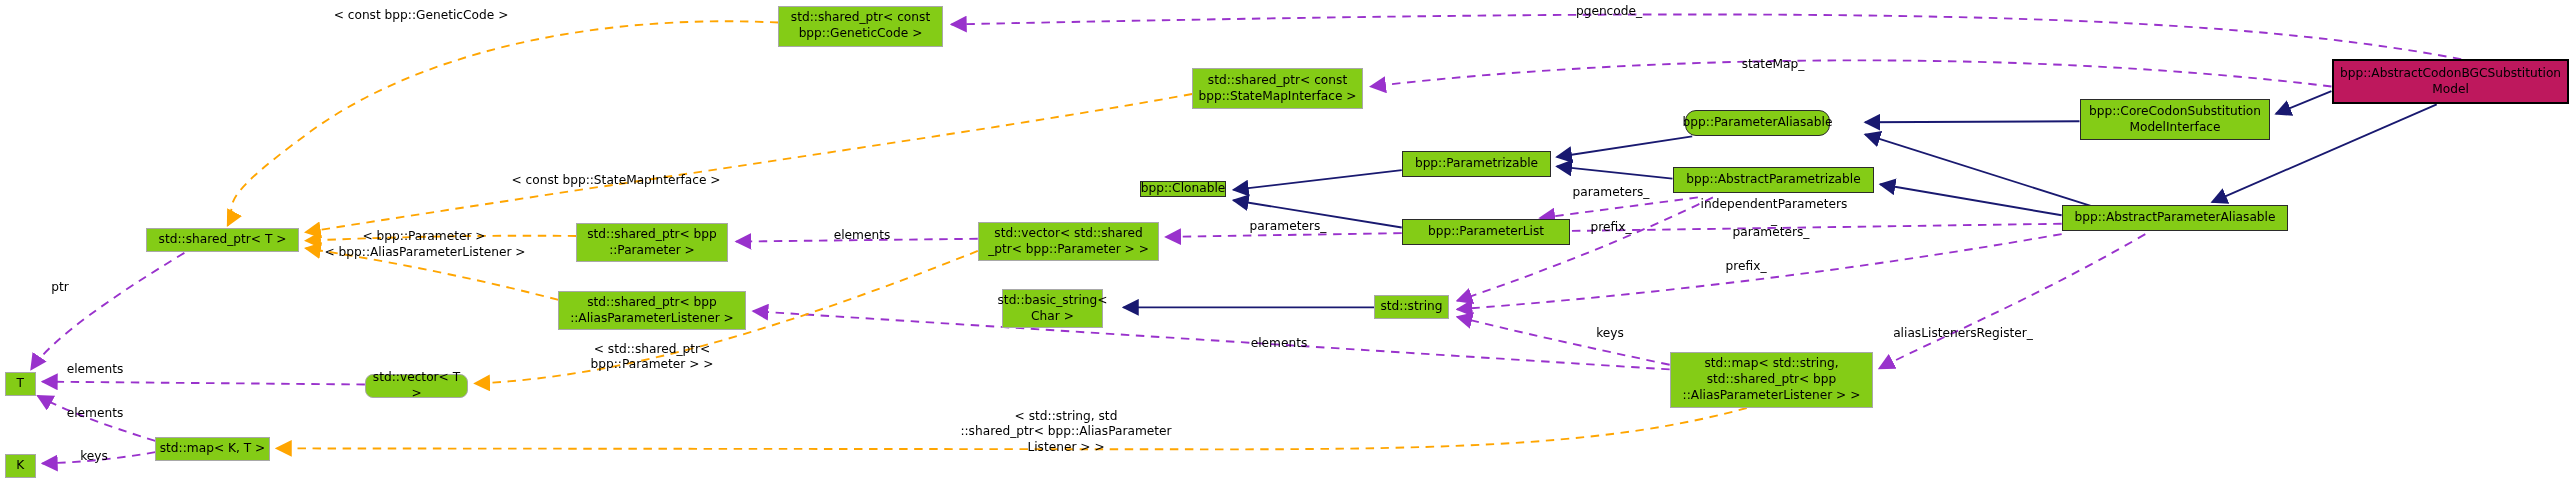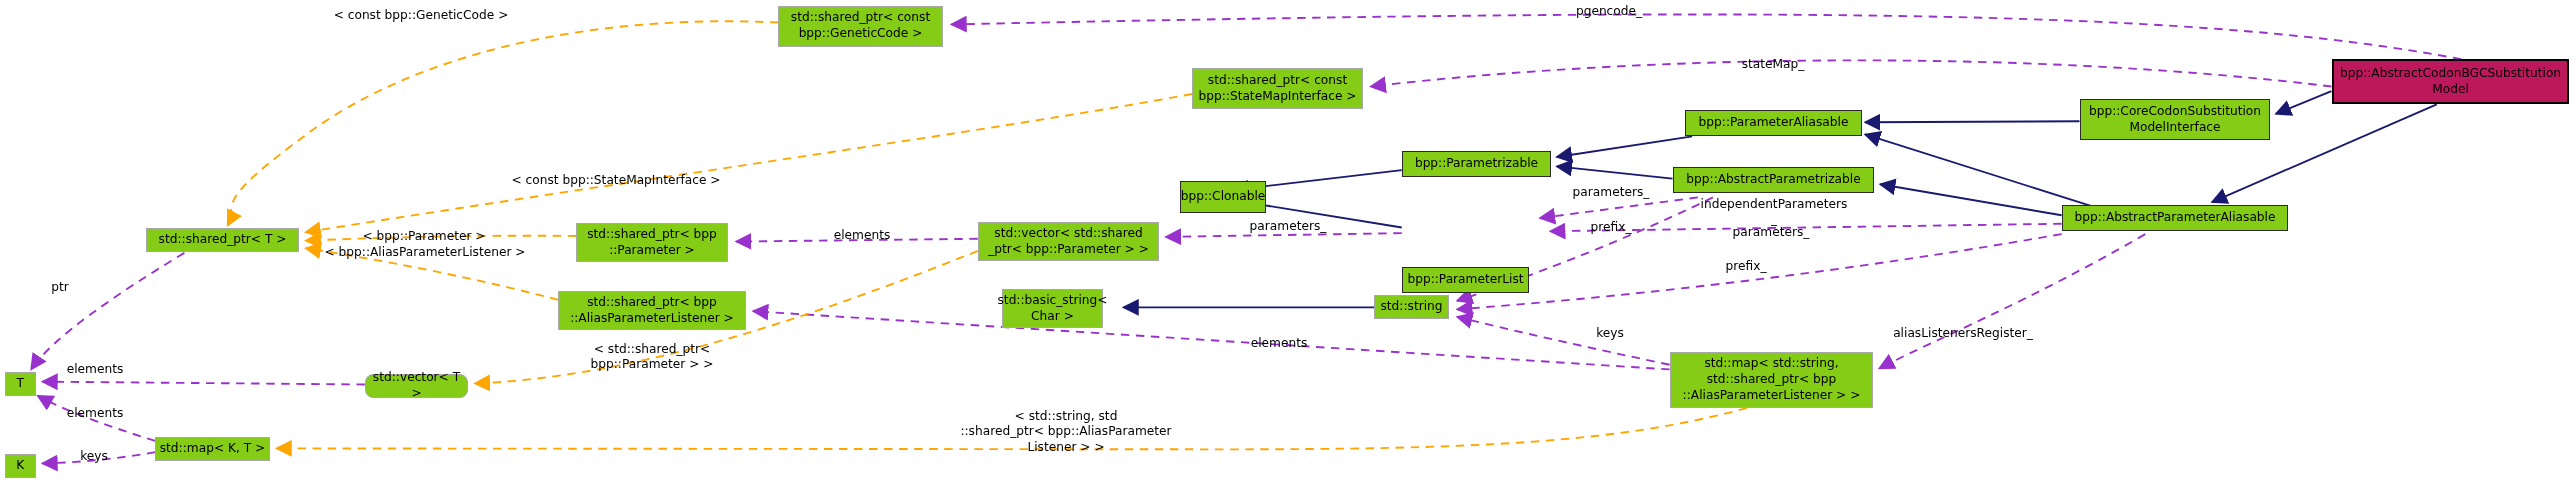--- a/index.html
+++ b/index.html
@@ -17,26 +17,26 @@
   .node.main{background:#be185d;border:2.4px solid #000;font-weight:normal;}
   .elabel{
     position:absolute;transform:translate(-50%,-50%);white-space:pre;
     text-align:center;line-height:1.25;z-index:3;background:transparent;
   }
   
   #n-genetic{left:778px;top:5.6px;width:165px;height:41px;}
   #n-statemap{left:1192px;top:68px;width:171px;height:41px;}
   #n-main{left:2332px;top:59px;width:237px;height:45px;}
   #n-corecodon{left:2080px;top:99px;width:190px;height:41px;}
-  #n-paramaliasable{left:1685px;top:110px;width:177px;height:26px;}
-  #n-clonable{left:1180px;top:181px;width:86px;height:32px;}
+  #n-paramaliasable{left:1685px;top:110px;width:145px;height:26px;border-radius:11px;}
+  #n-clonable{left:1140px;top:181px;width:86px;height:16px;}
   #n-parametrizable{left:1402px;top:151px;width:149px;height:26px;}
   #n-absparametrizable{left:1673px;top:167px;width:201px;height:26px;}
   #n-absparamaliasable{left:2062px;top:205px;width:226px;height:26px;}
-  #n-paramlist{left:1402px;top:219px;width:127px;height:26px;margin-top:48px;}
+  #n-paramlist{left:1402px;top:219px;width:168px;height:26px;}
   #n-sharedptrt{left:146px;top:228px;width:153px;height:24.4px;}
   #n-sharedptrparam{left:576px;top:223px;width:152px;height:39px;}
   #n-vectorshared{left:978px;top:222px;width:181px;height:39px;}
   #n-basicstring{left:1002px;top:289px;width:101px;height:39px;}
   #n-stdstring{left:1374px;top:295px;width:75px;height:24.4px;}
   #n-sharedptrapl{left:558px;top:291px;width:188px;height:39px;}
   #n-t{left:4.7px;top:372px;width:31px;height:24.4px;}
   #n-vectort{left:365px;top:374px;width:103px;height:24.4px;border-radius:8px;}
   #n-map{left:1670px;top:352px;width:203px;height:56px;}
   #n-mapkt{left:155px;top:437px;width:115px;height:24.4px;}

